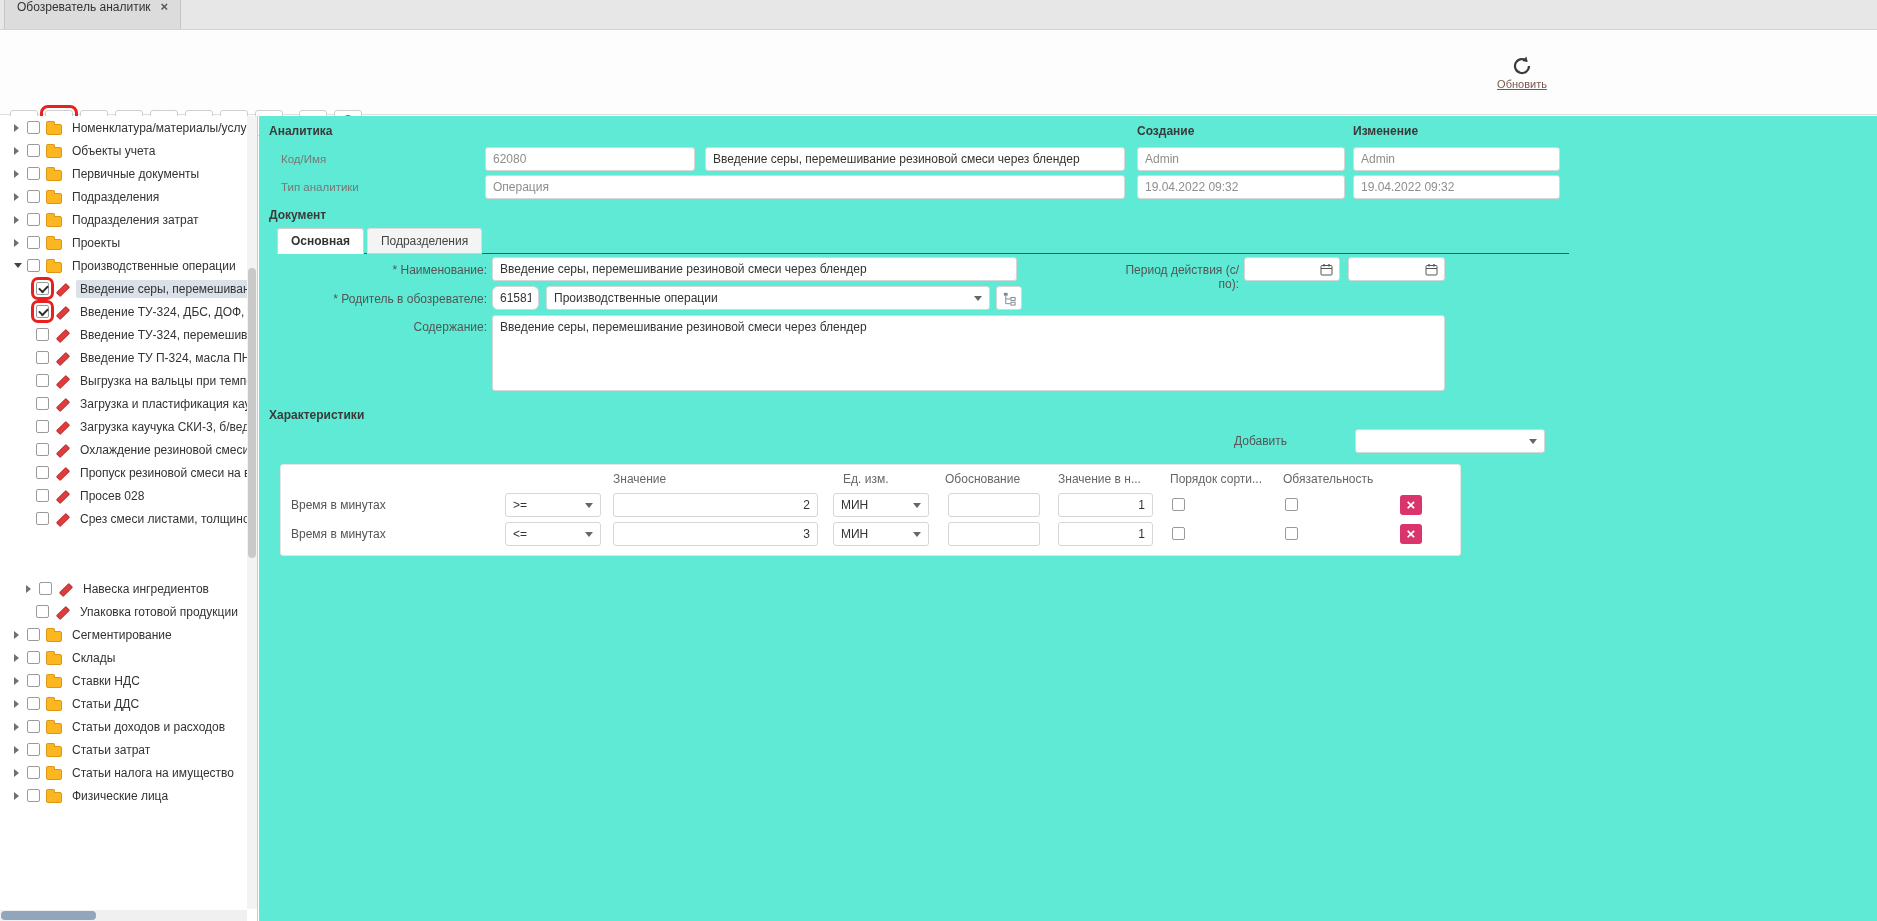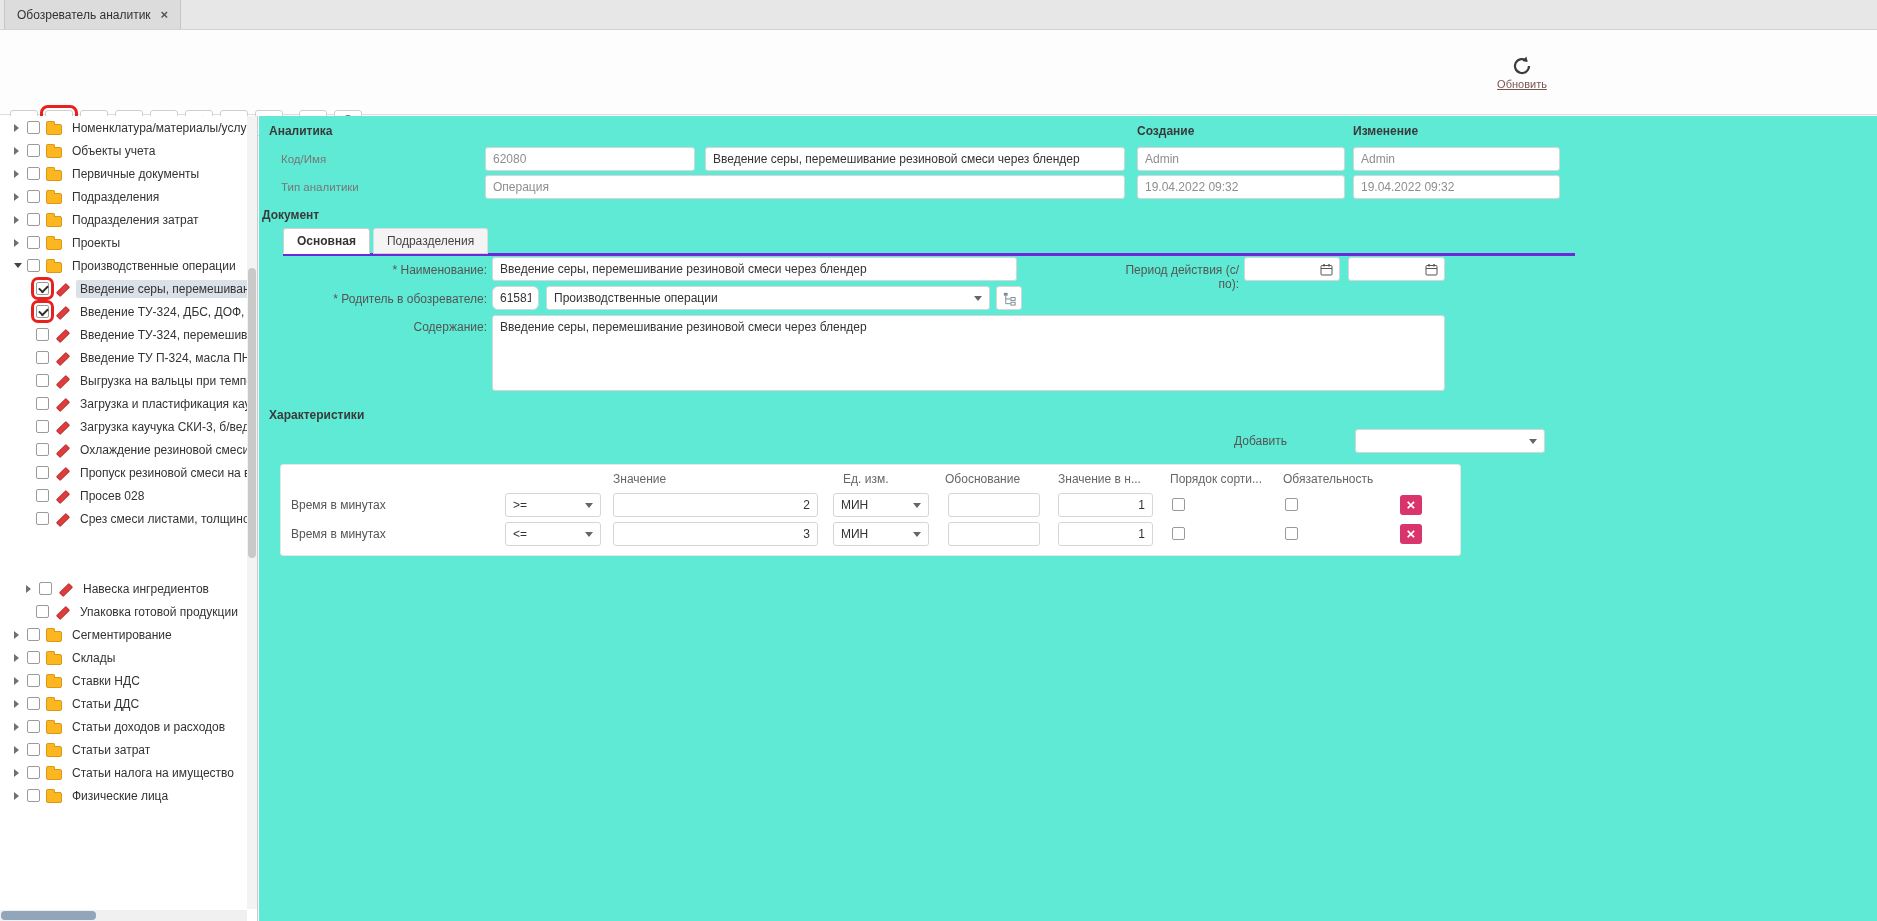--- a/index.html
+++ b/index.html
@@ -3,21 +3,21 @@
 <meta charset="utf-8">
 <style>
   * { box-sizing: border-box; }
   html,body { margin:0; padding:0; }
   body {
     width:1877px; height:921px; position:relative; overflow:hidden;
     font-family:"Liberation Sans", sans-serif; font-size:12px; color:#333; background:#fff;
   }
   
   .tabbar-top { position:absolute; left:0; top:0; width:1877px; height:30px; background:#e7e7e7; border-bottom:1px solid #d2d2d2; display:flex; align-items:stretch; }
-  .wintab { display:flex; align-items:center; gap:10px; padding:0 12px; margin-left:4px; background:#dcdcdc; border-left:1px solid #c6c6c6; border-right:1px solid #c6c6c6; color:#333; }
+  .wintab { display:flex; align-items:flex-start; gap:10px; padding:0 12px; margin-left:4px; background:#dcdcdc; border-left:1px solid #c6c6c6; border-right:1px solid #c6c6c6; color:#333; }
   .wintab .close { color:#555; font-size:13px; line-height:1; cursor:pointer; }
   .wintab .close::before { content:"×"; font-weight:bold; }
   
   .headstrip { position:absolute; left:0; top:30px; width:1877px; height:85px; background:#fdfdfd; border-bottom:1px solid #ddd; }
   .refreshbox { position:absolute; left:1492px; top:25px; width:60px; text-align:center; color:#7a5650; font-size:11px;text-decoration:underline; }
   .refreshbox svg { display:block; margin:0 auto 1px auto; }
   .toolbar { position:absolute; left:10px; top:80px; display:flex; gap:7px; align-items:center; }
   .tbtn { width:28px; height:26px; border:1px solid #cfcfcf; border-radius:3px; background:#fff; display:flex; align-items:center; justify-content:center; cursor:pointer; }
   .tbtn.ann { outline:3px solid #e8201e; outline-offset:2px; }
   .tbtn .icw { display:flex; }
@@ -49,21 +49,21 @@
   .sect { position:absolute; font-weight:bold; color:#3a3a3a; font-size:12px; }
   .flabel { position:absolute; color:#777; font-size:11.5px; }
   .rlabel { position:absolute; text-align:right; color:#555; font-size:12px; }
   .inp { position:absolute; height:24px; border:1px solid #d6d6d6; border-radius:3px; padding:0 7px; font-family:"Liberation Sans", sans-serif; font-size:12px; color:#333; background:#fff; }
   .inp.dis { color:#8e8e8e; }
   .inp.num { text-align:right; }
   textarea.area { position:absolute; border:1px solid #d6d6d6; border-radius:3px; padding:4px 7px; font-family:"Liberation Sans", sans-serif; font-size:12px; color:#333; resize:none; }
   .selectbox { position:absolute; height:24px; border:1px solid #d6d6d6; border-radius:3px; background:#fff; display:flex; align-items:center; justify-content:space-between; padding:0 7px; cursor:pointer; }
   .selectbox .chev { border-top:5px solid #666; border-left:4px solid transparent; border-right:4px solid transparent; margin-left:6px; flex:none; }
   .datebox { position:absolute; height:24px; border:1px solid #d6d6d6; border-radius:3px; background:#fff; display:flex; align-items:center; justify-content:flex-end; padding:0 6px; cursor:pointer; }
-  .tabsrow { position:absolute; left:24px; top:112px; width:1292px; display:flex; align-items:center; border-bottom:3px solid #6d28d9; }
+  .tabsrow { position:absolute; left:18px; top:112px; width:1292px; display:flex; align-items:center; border-bottom:1px solid #6d28d9; }
   .ftab { padding:5px 13px; font-size:12px; border-radius:3px 3px 0 0; cursor:pointer; margin-bottom:-1px; }
   .ftab.active { background:#fff; border:1px solid #cfcfcf; border-bottom:1px solid #fff; font-weight:bold; color:#333; z-index:2; }
   .ftab.inactive { background:#f4f4f4; border:1px solid #ddd; border-bottom:1px solid #cfcfcf; margin-left:3px; color:#444; }
   .treebtn { position:absolute; width:26px; height:24px; border:1px solid #d6d6d6; border-radius:3px; background:#fff; display:flex; align-items:center; justify-content:center; cursor:pointer; }
   .chartable { position:absolute; left:21px; top:340px; width:1181px; height:92px; border:1px solid #e6e6e6; border-radius:3px; background:#fff;margin-top:8px; }
   .th { position:absolute; top:7px; color:#666; font-size:12px; }
   .rowname { position:absolute; color:#555; font-size:12px; }
   .del { position:absolute; width:22px; height:20px; background:#d9346b; border-radius:3px; color:#fff; display:flex; align-items:center; justify-content:center; cursor:pointer; }
   .del::before { content:"×"; font-size:15px; font-weight:bold; margin-top:-2px; }
   .cb.table { position:absolute; margin:0; }
@@ -354,21 +354,21 @@
   <input class="inp dis" style="left: 226px; top: 31px; width: 210px;" readonly="" value="62080">
   <input class="inp" style="left: 446px; top: 31px; width: 420px;" value="Введение серы, перемешивание резиновой смеси через блендер">
   <input class="inp dis" style="left: 878px; top: 31px; width: 208px;" readonly="" value="Admin">
   <input class="inp dis" style="left: 1094px; top: 31px; width: 207px;" readonly="" value="Admin">
 
   <div class="flabel" style="left:22px;top:65px">Тип аналитики</div>
   <input class="inp dis" style="left: 226px; top: 59px; width: 640px;" readonly="" value="Операция">
   <input class="inp dis" style="left: 878px; top: 59px; width: 208px;" readonly="" value="19.04.2022 09:32">
   <input class="inp dis" style="left: 1094px; top: 59px; width: 207px;" readonly="" value="19.04.2022 09:32">
 
-  <div class="sect" style="left:3px;top:92px">Документ</div>
+  <div class="sect" style="left:10px;top:92px">Документ</div>
 
   <div class="tabsrow">
     <div class="ftab active">Основная</div>
     <div class="ftab inactive">Подразделения</div>
   </div>
 
   <div class="rlabel" style="left:8px;top:147px;width:220px">* Наименование:</div>
   <input class="inp" style="left: 233px; top: 141px; width: 525px;" value="Введение серы, перемешивание резиновой смеси через блендер">
   <div class="rlabel" style="left:846px;top:147px;width:134px">Период действия (с/по):</div>
   <div class="datebox" style="left:985px;top:141px;width:96px">

